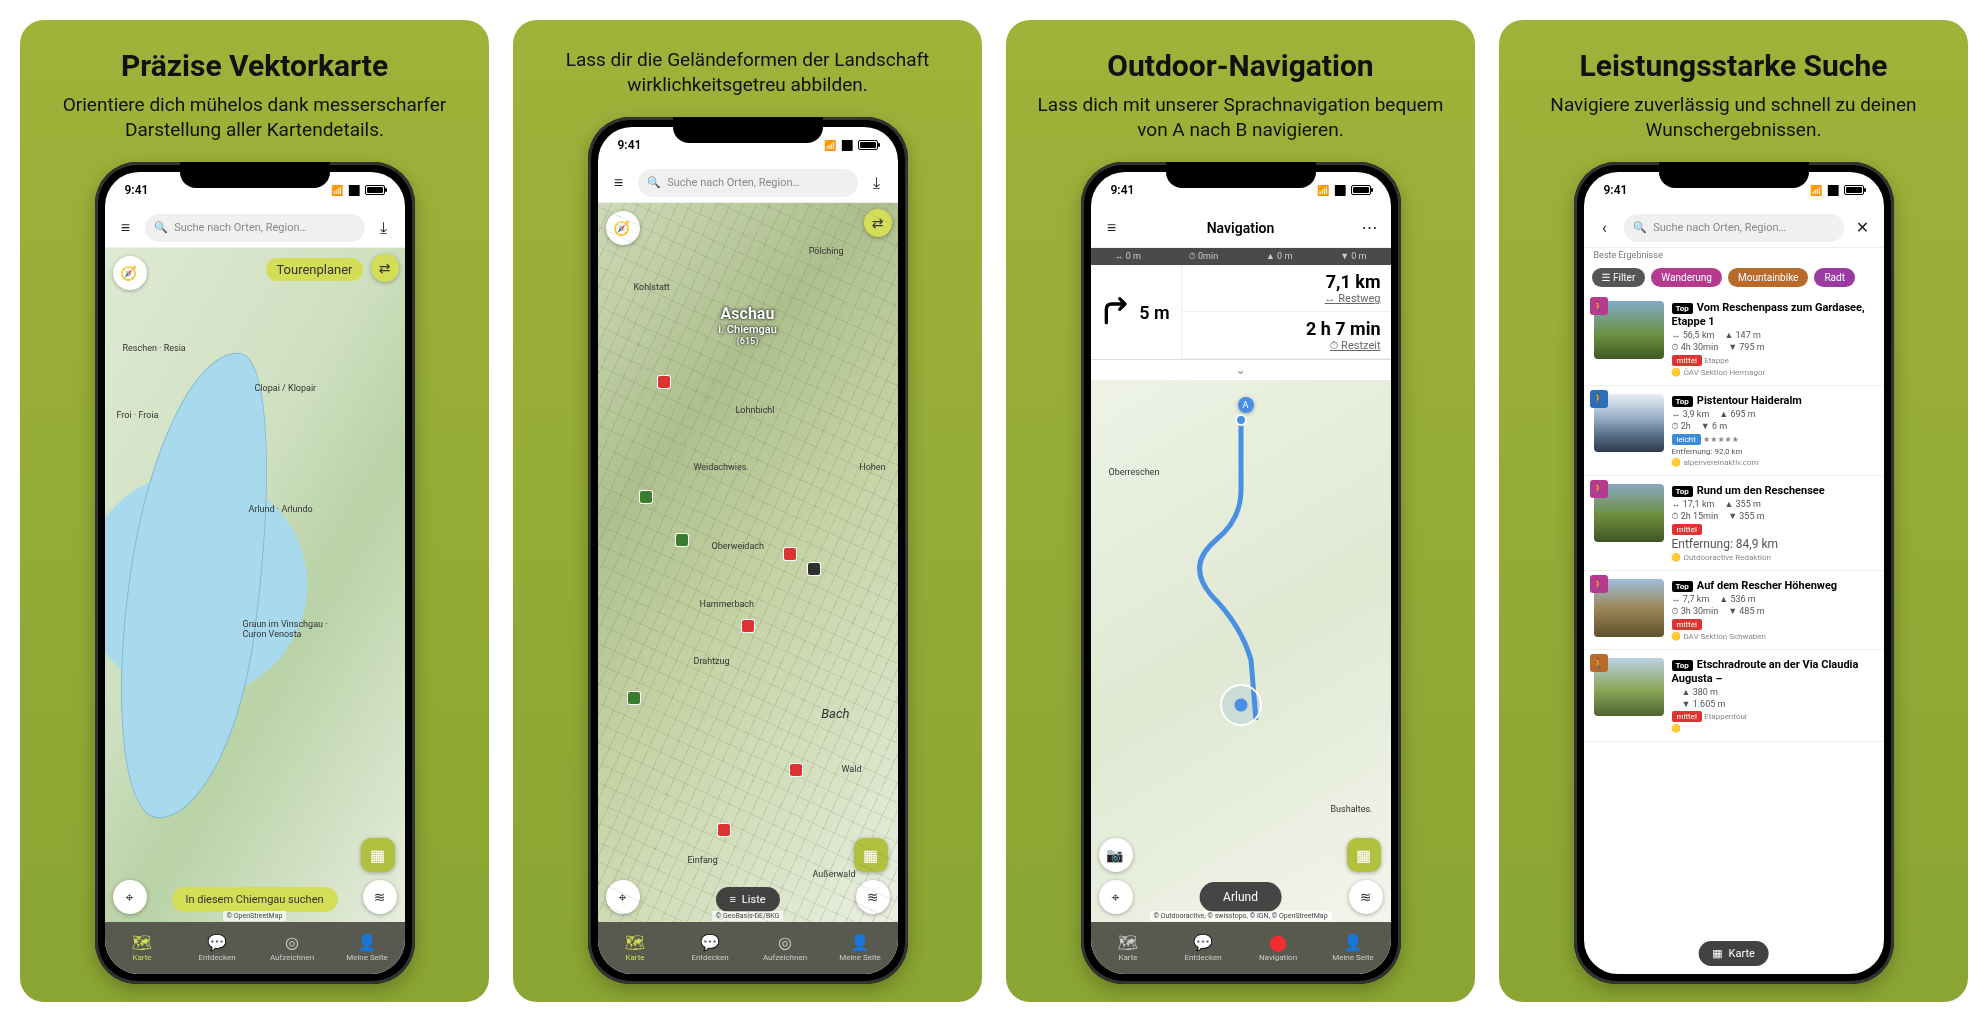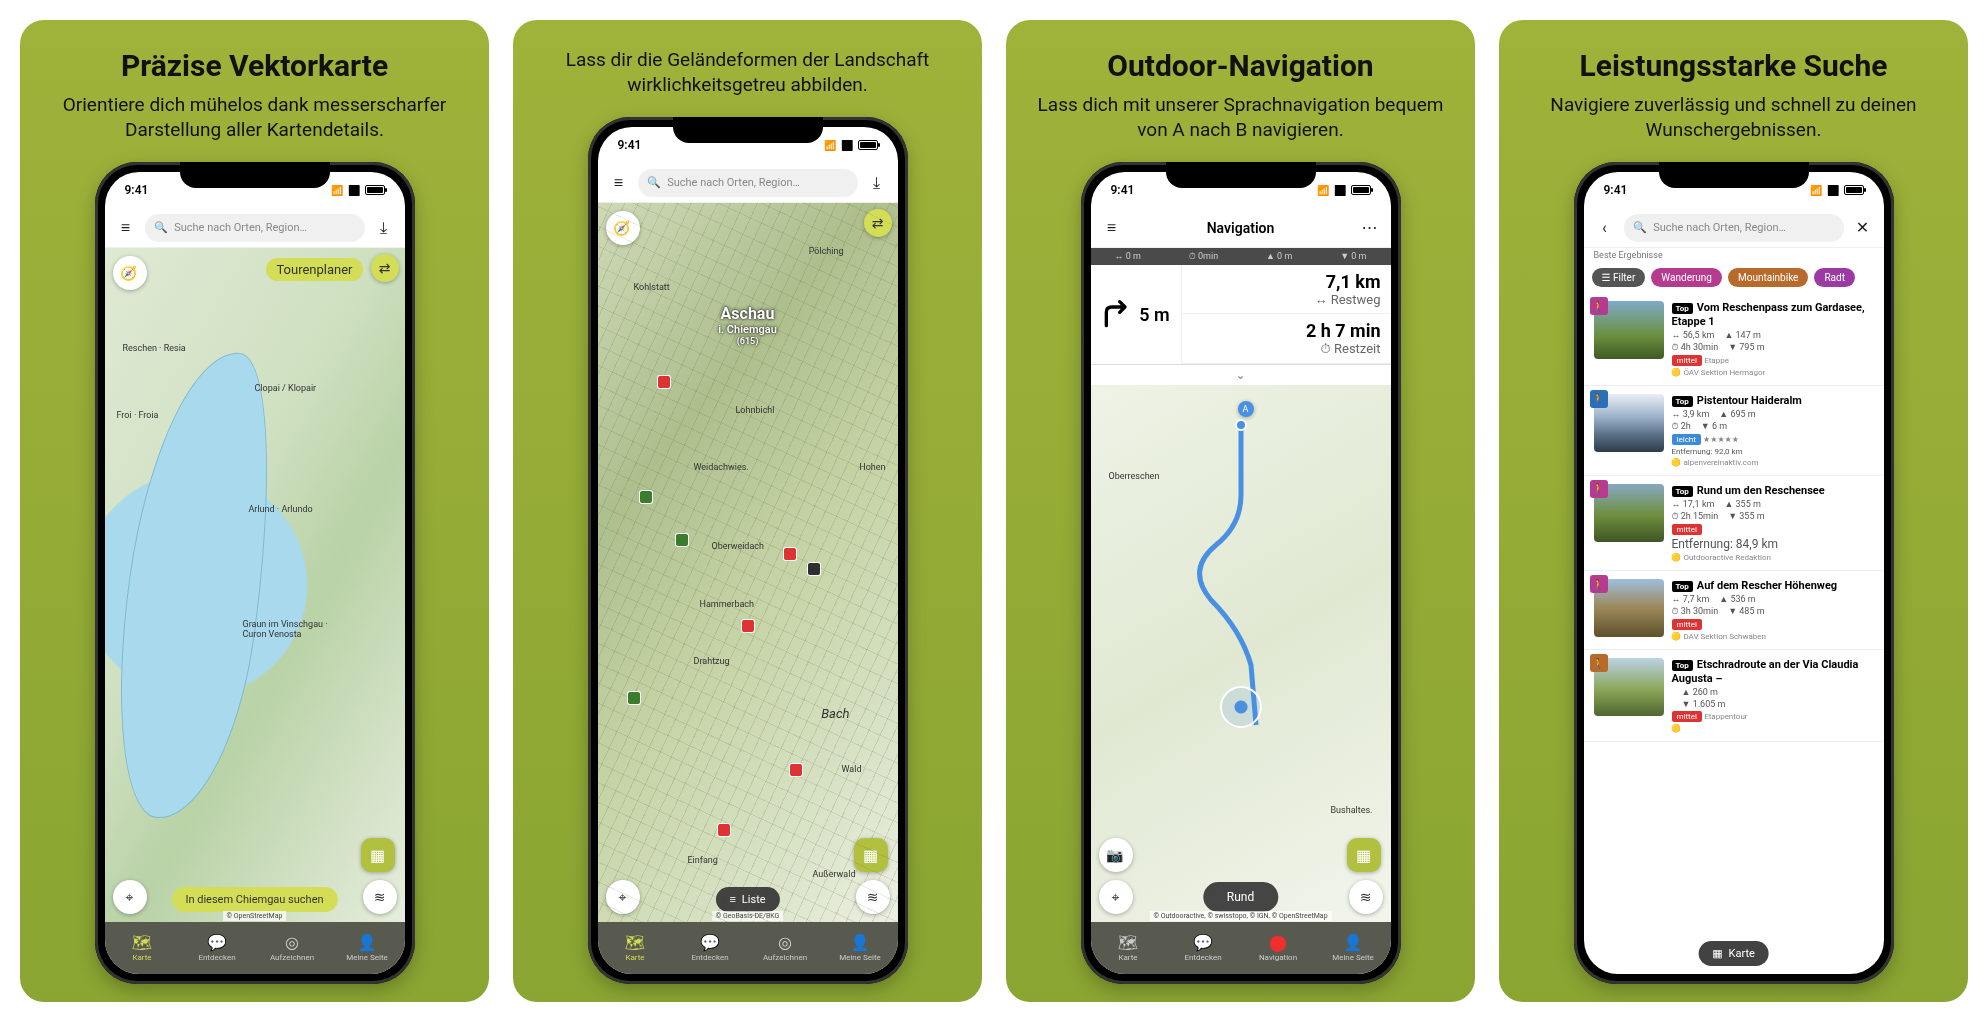--- a/index.html
+++ b/index.html
@@ -251,21 +251,21 @@
     display:flex;
     flex-direction:column;
   }
   .nav-stats > div {
     border-left:1px solid #eee;
     border-bottom:1px solid #eee;
     padding:6px 10px;
     text-align:right;
   }
   .nav-big { font-size:18px; font-weight:700; color:#000;}
-  .nav-sm { font-size:13px; color:#666; }
+  .nav-sm { font-size:11px; color:#666;text-decoration:underline; }
   .handle {
     text-align:center;
     font-size:12px;
     color:#888;
     padding:3px;
     background:#fff;
   }
   .pause-btn {
     position:absolute;
     bottom:10px; left:50%;
@@ -543,21 +543,21 @@
           <circle cx="150" cy="40" r="5" fill="#4a90e2" stroke="#fff" stroke-width="2"></circle>
         </svg>
         <div class="round-ctl" style="background:#4a90e2;color:#fff;top:3%;left:49%;width:16px;height:16px;font-size:9px">A</div>
         <div class="loc-dot"></div>
         <span class="map-label" style="top:16%;left:6%">Oberreschen</span>
         <span class="map-label" style="bottom:20%;right:6%">Bushaltes.</span>
         <div class="round-ctl" style="bottom:50px;left:8px">📷</div>
         <div class="map-badge" style="bottom:50px">▦</div>
         <div class="round-ctl" style="bottom:8px;left:8px">⌖</div>
         <div class="round-ctl" style="bottom:8px;right:8px">≋</div>
-        <div class="pause-btn">Rund</div>
+        <div class="pause-btn">Arlund</div>
         <div class="attr">© Outdooractive, © swisstopo, © IGN, © OpenStreetMap</div>
       </div>
       <div class="tabs">
         <div class="tab">
             <span class="tab-ico">🗺</span>
             <span>Karte</span>
           </div>
         <div class="tab">
             <span class="tab-ico">💬</span>
             <span>Entdecken</span>
@@ -682,21 +682,21 @@
     </div>
           </div>
           <div class="result">
     <div class="thumb" style="background:linear-gradient(180deg,#bcd3e6 0%,#8aa658 55%,#4f6630 100%)">
       <div class="cat-badge" style="background:#b86a2a">🚶</div>
     </div>
     <div class="rmeta">
       <div class="rtitle"><span class="top-tag">Top</span>Etschradroute an der Via Claudia Augusta –</div>
       <div class="stats-row">
                 <span></span>
-                <span>▲ 260 m</span>
+                <span>▲ 380 m</span>
               </div>
       <div class="stats-row">
                 <span></span>
                 <span>▼ 1.605 m</span>
               </div>
       <div><span class="diff" style="background:#d33">mittel</span> <span style="color:#888;font-size:8px">Etappentour</span></div>
 
       <div class="src">🟡 </div>
     </div>
           </div>

